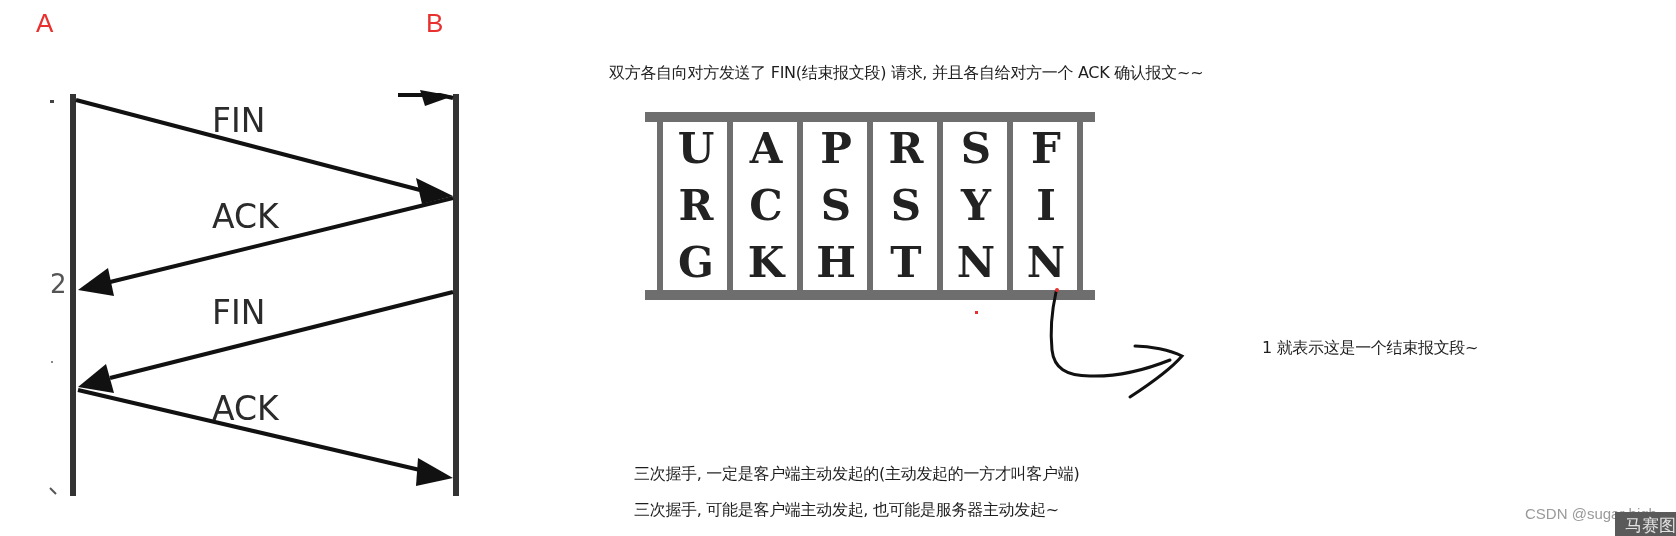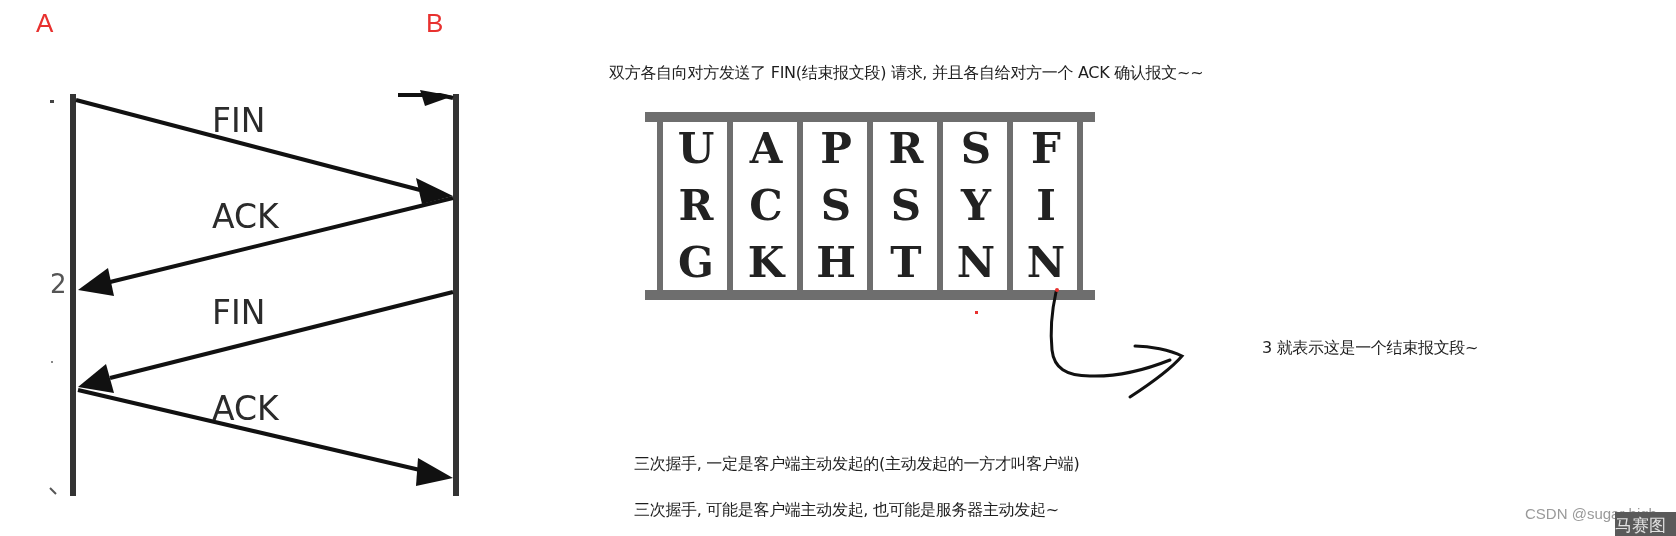--- a/index.html
+++ b/index.html
@@ -13,21 +13,21 @@
     .caption { color: #1e1e1e; font-size: 16px; white-space: nowrap; letter-spacing: -0.3px; }
     .flags { position: absolute; left: 645px; top: 112px; width: 450px; height: 188px; }
     .flags-svg { position: absolute; left: 0; top: 0; }
     .flag-col { position: absolute; top: 8px; width: 70px; height: 172px;
                 display: flex; flex-direction: column; align-items: center; justify-content: space-around; }
     .flag-letter { font-family: "DejaVu Serif", "Liberation Serif", serif; font-weight: bold;
                    font-size: 42px; line-height: 48px; color: #222; }
     .watermark { position: absolute; left: 1525px; top: 505px; font-size: 15px; color: #9a9a9a;
                  font-family: "Liberation Sans", sans-serif; white-space: nowrap; }
     .wm-badge { position: absolute; left: 1615px; top: 512px; width: 61px; height: 24px; background: #5a5a5a;
-                color: #e0e0e0; font-size: 17px; text-align: left; line-height: 26px; }
+                color: #e0e0e0; font-size: 17px; text-align: right; line-height: 26px; }
   </style>
 </head>
 <body>
 
 <div class="abs host-label" style="left:36px; top:8px;">A</div>
 <div class="abs host-label" style="left:426px; top:8px;">B</div>
 
 <svg class="seq-svg" width="500" height="536">
   <defs>
     <marker id="arrow" markerWidth="12" markerHeight="12" refX="10" refY="6" orient="auto" markerUnits="userSpaceOnUse">
@@ -119,19 +119,19 @@
   </div>
 </div>
 
 <svg class="abs" style="left:1000px; top:280px;" width="240" height="130">
   <path d="M56,12 C52,30 50,50 52,70 C54,88 66,96 90,96 C120,97 145,90 170,80" stroke="#111" stroke-width="3" fill="none" stroke-linecap="round"></path>
   <path d="M135,66 C150,66 170,70 182,76 C170,90 150,104 130,117" stroke="#111" stroke-width="3" fill="none" stroke-linecap="round"></path>
   <circle cx="57" cy="10" r="2" fill="#e8312f"></circle>
 </svg>
 <div class="abs" style="left:975px; top:311px; width:3px; height:3px; background:#e8312f;"></div>
 
-<div class="abs caption" style="left:1262px; top:338px;">3 就表示这是一个结束报文段~</div>
+<div class="abs caption" style="left:1262px; top:338px;">1 就表示这是一个结束报文段~</div>
 
-<div class="abs caption" style="left:634px; top:454px;">三次握手, 一定是客户端主动发起的(主动发起的一方才叫客户端)</div>
+<div class="abs caption" style="left:634px; top:464px;">三次握手, 一定是客户端主动发起的(主动发起的一方才叫客户端)</div>
 <div class="abs caption" style="left:634px; top:500px;">三次握手, 可能是客户端主动发起, 也可能是服务器主动发起~</div>
 
 <div class="watermark">CSDN @sugar high</div>
 <div class="wm-badge">马赛图</div>
 
 </body></html>

